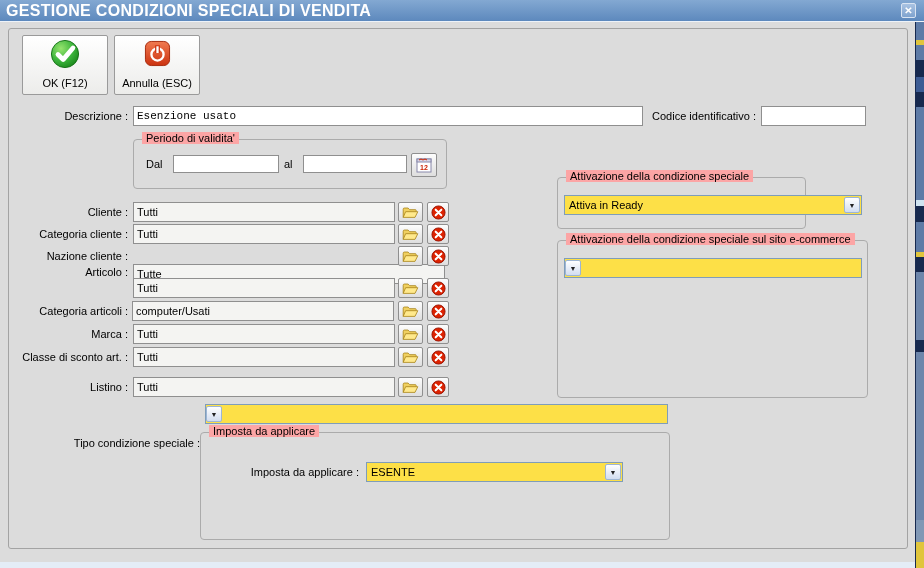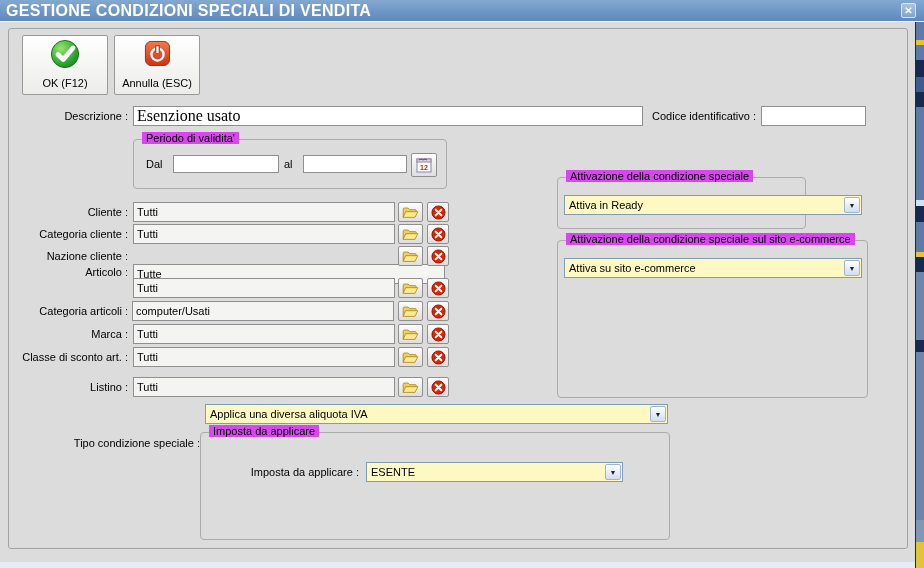--- a/index.html
+++ b/index.html
@@ -45,36 +45,36 @@
   
   .lbl {
     position:absolute; text-align:right; line-height:20px; white-space:nowrap;
   }
   .field {
     position:absolute; height:20px;
     background:#f4f4f2; border:1px solid #8f8f8f;
     line-height:18px; padding:0 3px; overflow:hidden; white-space:nowrap;
   }
   .field.white { background:#ffffff; }
-  input.field { font-family:Liberation Serif, serif; font-size:16px; }
+  input.field { font-family:Liberation Mono, monospace; font-size:11px; }
   .tinybtn {
     position:absolute; width:25px; height:20px;
     background:linear-gradient(#fdfdfd,#dedede);
     border:1px solid #8f8f8f; border-radius:2px;
     display:flex; align-items:center; justify-content:center;
   }
   .groupbox {
     position:absolute; border:1px solid #ababab; border-radius:4px;
   }
   .groupbox > .legend {
-    position:absolute; top:-8px; left:8px; background:#d946ef;
+    position:absolute; top:-8px; left:8px; background:#fca5a5;
     padding:0 4px; white-space:nowrap;text-align:center;
   }
   .combo {
-    position:absolute; height:20px; background:#fef9c3;
+    position:absolute; height:20px; background:#fde047;
     border:1px solid #7f9db9; display:flex; align-items:center;
   }
   .combo .txt { flex:1; padding:0 4px; line-height:16px; white-space:nowrap; overflow:hidden; }
   .combo .arrow {
     width:16px; height:16px; margin-right:1px; flex:0 0 16px;
     border:1px solid #9db5d4; border-radius:2px;
     background:linear-gradient(#ffffff,#d2ddf0);
     display:flex; align-items:center; justify-content:center;
     font-size:7px; color:#222;
   }
@@ -294,21 +294,20 @@
   <div class="tinybtn" style="left:427px; top:377px; width:22px;">
     <svg width="15" height="15" viewBox="0 0 16 16">
         <circle cx="8" cy="8" r="7" fill="#dd2200" stroke="#991100"></circle>
         <path d="M5 5 L11 11 M11 5 L5 11" stroke="#fff" stroke-width="2.2" stroke-linecap="round"></path>
       </svg>
   </div>
 </div>
 
 <div class="lbl" style="left:60px; top:404px; width:140px;margin-top:29px;">Tipo condizione speciale :</div>
 <div class="combo" style="left:205px; top:404px; width:463px;">
-  <span class="txt">Applica una diversa aliquota IVA</span>
   <span class="arrow">▼</span>
 </div>
 
 <div class="groupbox" style="left:200px; top:432px; width:470px; height:108px;">
   <span class="legend">Imposta da applicare</span>
   <div class="lbl" style="left:10px; top:29px; width:148px;">Imposta da applicare :</div>
   <div class="combo" style="left:165px; top:29px; width:257px;">
     <span class="txt">ESENTE</span>
     <span class="arrow">▼</span>
   </div>
@@ -318,19 +317,18 @@
   <span class="legend">Attivazione della condizione speciale</span>
   <div class="combo" style="left:6px; top:17px; width:298px;">
     <span class="txt">Attiva in Ready</span>
     <span class="arrow">▼</span>
   </div>
 </div>
 
 <div class="groupbox" style="left:557px; top:240px; width:311px; height:158px;">
   <span class="legend">Attivazione della condizione speciale sul sito e-commerce</span>
   <div class="combo" style="left:6px; top:17px; width:298px;">
-    <span class="txt">Attiva su sito e-commerce</span>
     <span class="arrow">▼</span>
   </div>
 </div>
 
 <div class="bottom-band"></div>
 <div class="peek-strip"></div>
 
 </body></html>

